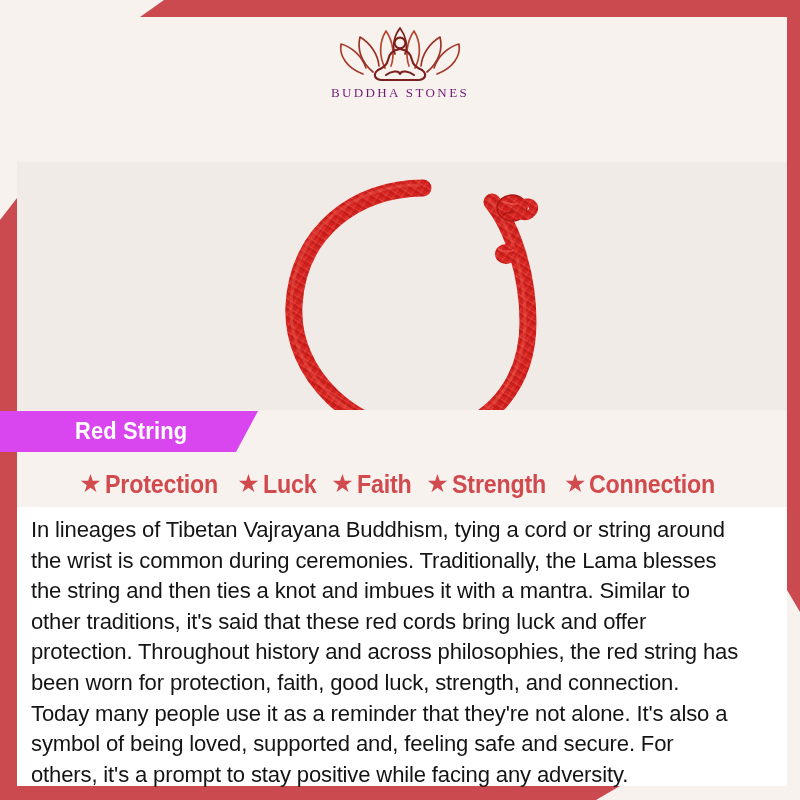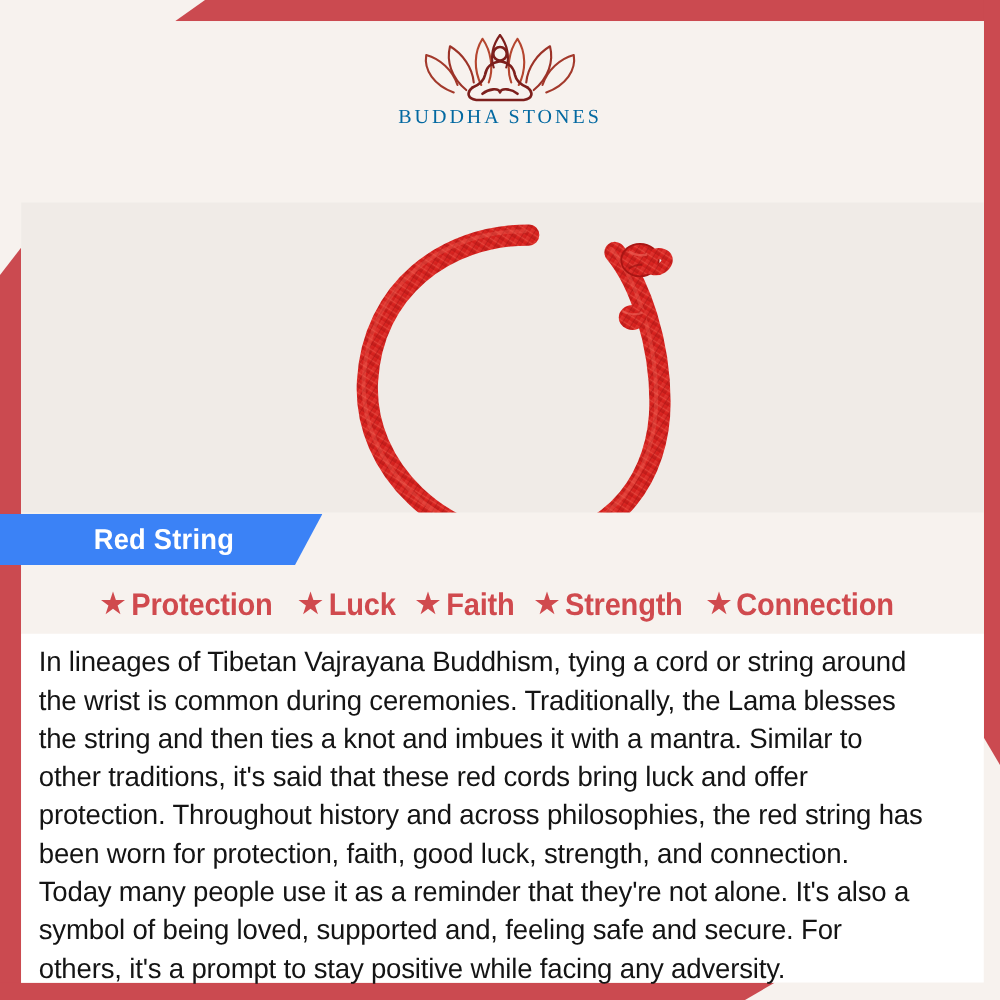--- a/index.html
+++ b/index.html
@@ -47,23 +47,23 @@
     display:flex; flex-direction:column;
     align-items:center; justify-content:flex-start;
   }
   .logo-mark {
     width:134px; height:66px;
     display:block;
   }
   .logo-word {
     margin-top:1px;
     font-family:"Liberation Serif", serif;
-    font-size:16px;
+    font-size:13px;
     letter-spacing:2.4px;
-    color:#0369a1;
+    color:#701a75;
     font-weight:400;
   }
 
   
   .title-panel {
     position:absolute;
     top:103px; left:152px;
     width:496px; height:50px;
     background:#fbf7f3;
     display:flex; align-items:center; justify-content:center;
@@ -90,21 +90,21 @@
     position:absolute;
     top:8px; left:243px;
     width:320px; height:300px;
   }
 
   
   .ribbon {
     position:absolute;
     top:411px; left:0;
     width:258px; height:41px;
-    background:#3b82f6;
+    background:#d946ef;
     clip-path: polygon(0 0, 100% 0, calc(100% - 22px) 100%, 0 100%);
     display:flex; align-items:center;
   }
   .ribbon-text {
     margin-left:72px;
     font-family:"Liberation Sans Narrow","Liberation Sans", sans-serif;
     font-size:23px;
     font-weight:bold;
     color:#ffffff;
     letter-spacing:0.2px;

